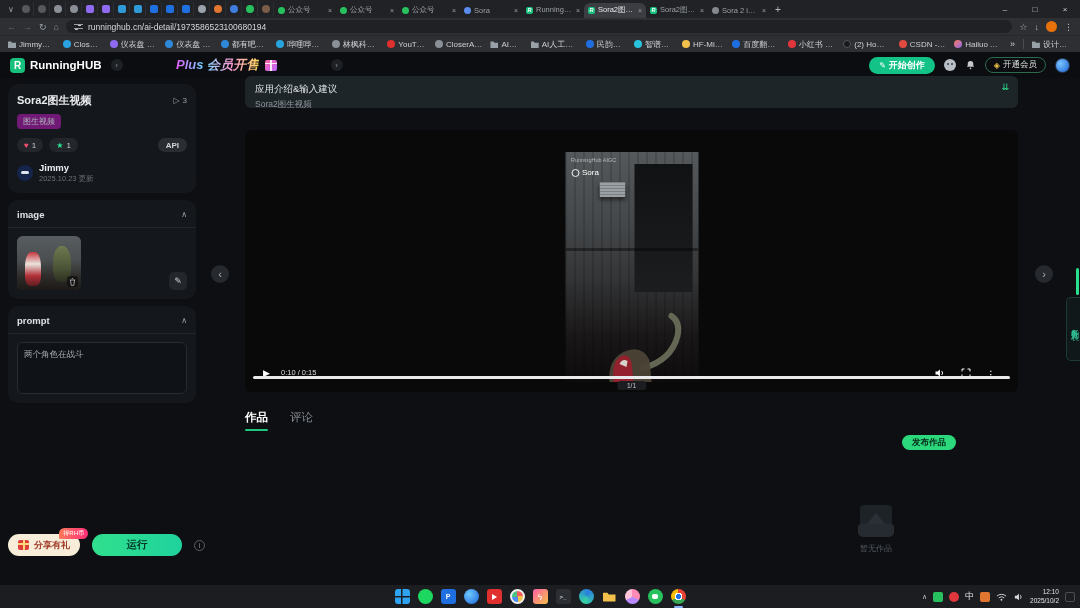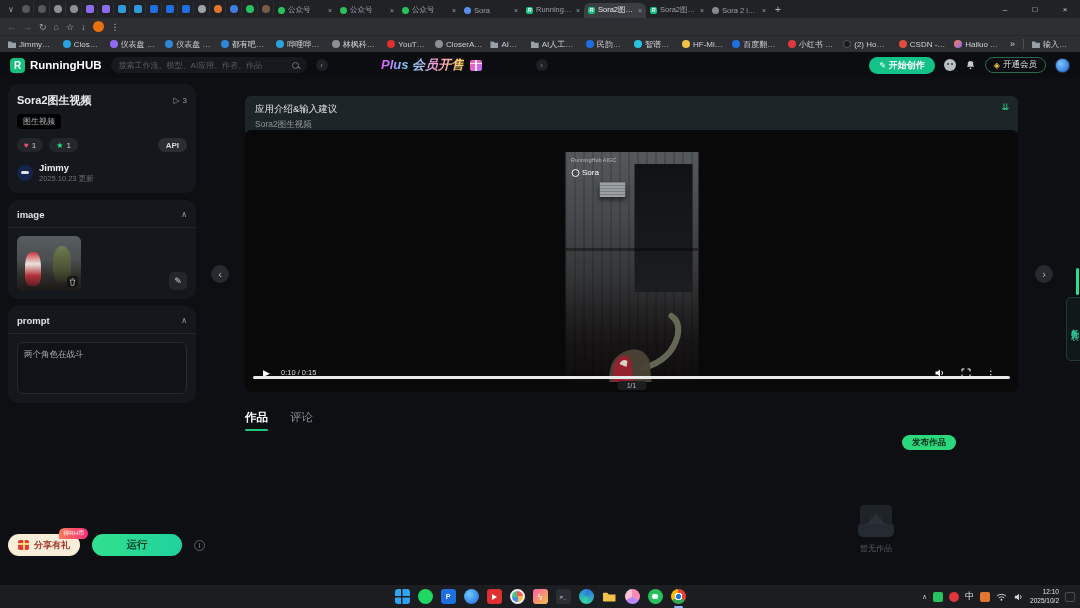--- a/index.html
+++ b/index.html
@@ -73,21 +73,21 @@
 .btn-member{height:16px;border-radius:9px;border:1px solid #2c6b4f;color:#d8e0da;font-size:8.5px;display:flex;align-items:center;gap:3px;padding:0 8px;background:transparent}
 .btn-member .dm{color:#f4c84b;font-size:8px}
 .avatar-user{width:15px;height:15px;border-radius:50%;background:radial-gradient(circle at 35% 35%,#79c4ff,#1b63d6);border:1px solid #2b3a57}
 
 
 .sidebar{position:absolute;left:8px;top:32px;width:188px;display:flex;flex-direction:column;gap:7px}
 .card{background:#14171b;border-radius:10px;padding:9px}
 .c1-top{display:flex;align-items:center}
 .c1-title{font-size:11px;font-weight:bold;color:#e8eaec;flex:1}
 .c1-views{display:flex;align-items:center;gap:3px;color:#9aa0a6;font-size:8px}
-.tagpill{display:inline-block;margin-top:6px;background:#000000;color:#aeb3b8;font-size:8px;border-radius:4px;padding:2px 6px}
+.tagpill{display:inline-block;margin-top:6px;background:#701a75;color:#aeb3b8;font-size:8px;border-radius:4px;padding:2px 6px}
 .badges{display:flex;align-items:center;gap:6px;margin-top:9px}
 .badge{height:14px;border-radius:7px;background:#23272c;display:flex;align-items:center;gap:3px;padding:0 7px;font-size:8px;color:#c6cacd}
 .badge .hh{color:#f0506e;font-size:8px}
 .badge .ss{color:#2adf8e;font-size:8px}
 .api{margin-left:auto;height:14px;border-radius:7px;background:#2a2e33;color:#d2d6da;font-size:8px;font-weight:bold;display:flex;align-items:center;padding:0 8px}
 .author{display:flex;align-items:center;gap:6px;margin-top:10px}
 .av-j{width:16px;height:16px;border-radius:50%;background:#15244a;position:relative;flex:0 0 auto}
 .av-j::before{content:"";position:absolute;left:4px;top:6px;width:8px;height:3px;border-radius:2px;background:#dfe4ee}
 .a-name{font-size:9.5px;font-weight:bold;color:#eceef0}
 .a-upd{font-size:7.5px;color:#6b7177;margin-top:1px}
@@ -110,21 +110,21 @@
 .btn-share .sl{font-size:9px;font-weight:bold;color:#a13a2a}
 .share-badge{position:absolute;top:-6px;right:-8px;background:linear-gradient(90deg,#ff7a59,#ff2d78);color:#fff;font-size:6px;border-radius:6px 6px 6px 1px;padding:1px 4px}
 .ic-gift2{width:11px;height:10px;border-radius:2px;background:#e23b3b;position:relative}
 .ic-gift2::before{content:"";position:absolute;left:50%;top:0;bottom:0;width:2px;margin-left:-1px;background:#f9d77a}
 .ic-gift2::after{content:"";position:absolute;left:0;right:0;top:3px;height:1.5px;background:#f9d77a}
 .btn-run{width:90px;height:22px;border-radius:11px;background:linear-gradient(90deg,#30e08d,#1fd29d);color:#053826;font-size:10.5px;font-weight:bold;display:flex;align-items:center;justify-content:center}
 .ic-info{width:11px;height:11px;border-radius:50%;border:1px solid #5a5f66;color:#8a9096;font-size:7px;display:flex;align-items:center;justify-content:center}
 
 
 .main{position:absolute;left:245px;top:0;width:773px;height:533px}
-.intro{position:absolute;top:44px;left:0;right:0;height:40px;background:#1e2529;border-radius:6px;padding:7px 10px}
+.intro{position:absolute;top:24px;left:0;right:0;height:32px;background:#1e2529;border-radius:6px;padding:7px 10px}
 .intro-t{font-size:9.5px;color:#dfe3e6}
 .intro-s{font-size:8.5px;color:#8d939a;margin-top:3px}
 .intro-x{position:absolute;top:6px;right:9px;color:#2adf8e;font-size:9px}
 .player{position:absolute;top:78px;left:0;right:0;height:262px;background:#09090a;border-radius:6px;overflow:hidden}
 .video{position:absolute;left:50%;top:22px;width:133px;height:230px;transform:translateX(-50%);background:linear-gradient(180deg,#55595b 0%,#45484a 30%,#333537 55%,#1a1718 80%,#0d0b0b 100%);overflow:hidden}
 .v-streaks{position:absolute;inset:0;background:repeating-linear-gradient(90deg,rgba(0,0,0,.14) 0 2px,transparent 2px 9px)}
 .v-door{position:absolute;right:6px;top:12px;width:58px;height:128px;background:linear-gradient(180deg,#101214,#1b1d1f)}
 .v-ledge{position:absolute;left:0;right:0;top:96px;height:3px;background:rgba(0,0,0,.4)}
 .v-ac{position:absolute;left:34px;top:30px;width:26px;height:15px;background:#9aa0a3;border-radius:1px;box-shadow:0 3px 4px rgba(0,0,0,.5);background-image:repeating-linear-gradient(180deg,rgba(0,0,0,.2) 0 1px,transparent 1px 3px)}
 .v-fig{position:absolute;left:0;bottom:0;width:100%;height:80px}
@@ -289,20 +289,24 @@
       <span>□</span>
       <span>×</span>
     </div>
   </div>
 
   <div class="toolbar">
     <span class="nav dim">←</span>
     <span class="nav dim">→</span>
     <span class="nav">↻</span>
     <span class="nav">⌂</span>
+    <div class="urlpill">
+      <i class="ic-tune"></i>
+      <span class="urltxt">runninghub.cn/ai-detail/1973586523100680194</span>
+    </div>
     <span class="tbi">☆</span>
     <span class="tbi">↓</span>
     <span class="avatar-chrome"></span>
     <span class="tbi">⋮</span>
   </div>
 
   <div class="bookmarks">
     <span class="bm">
         <i class="bi fold"></i>
         <span class="bl">Jimmy专用</span>
@@ -376,34 +380,30 @@
         <span class="bl">CSDN - 专业开发者...</span>
       </span>
     <span class="bm">
         <i class="bi b-hailuo"></i>
         <span class="bl">Hailuo AI: Transfor...</span>
       </span>
     <span class="bm-ovf">»</span>
     <span class="bm-sep"></span>
     <span class="bm">
         <i class="bi fold"></i>
-        <span class="bl">输入建议</span>
+        <span class="bl">设计大模</span>
       </span>
   </div>
 
   <div class="page">
 
     <div class="sheader">
       <div class="logo">
         <span class="lb">R</span>
         <span class="lt">RunningHUB</span>
-      </div>
-      <div class="search">
-        <input placeholder="搜索工作流、模型、AI应用、作者、作品" style="">
-        <i class="ic-search"></i>
       </div>
       <span class="carbtn">‹</span>
       <div class="banner">
         <span class="bt">Plus 会员开售</span>
         <i class="ic-gift"></i>
       </div>
       <span class="carbtn">›</span>
       <span class="hsp"></span>
       <div class="btn-create">
         <span class="pg">✎</span>

